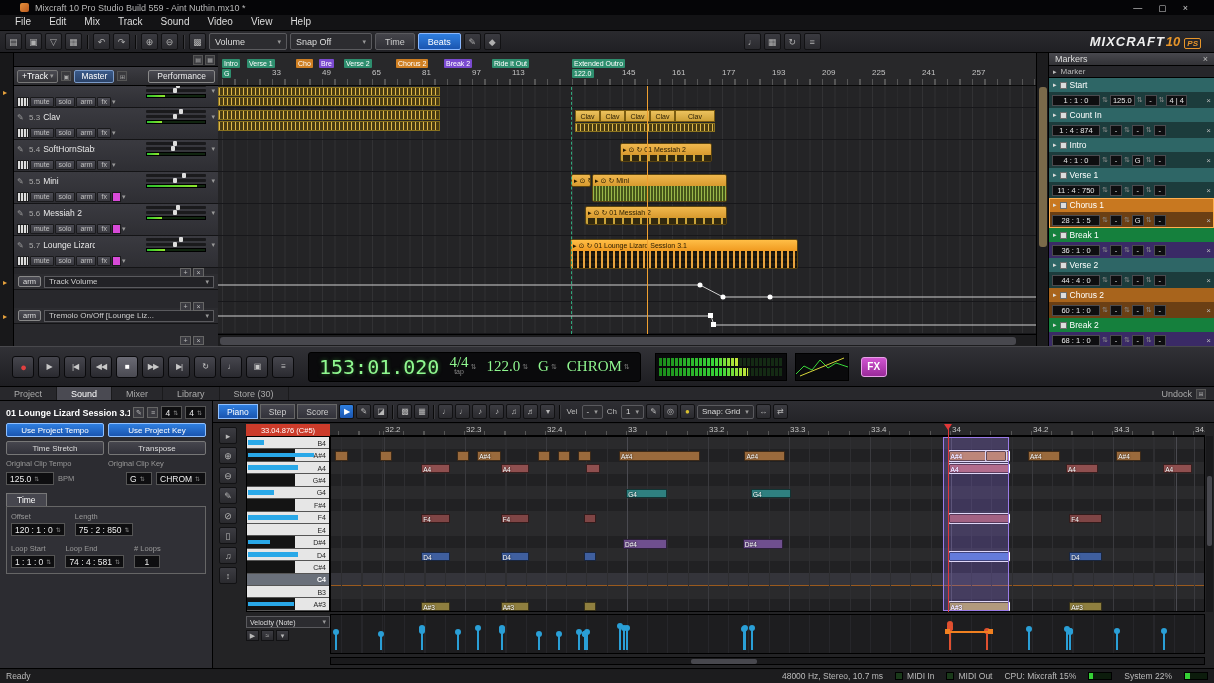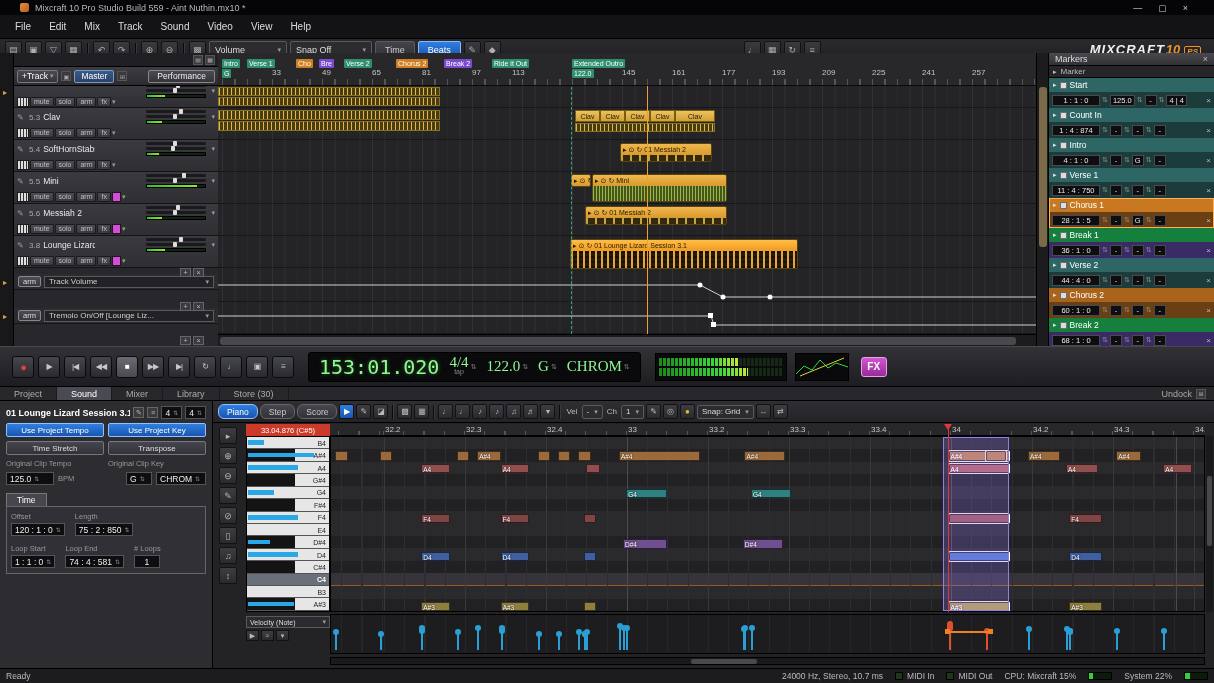--- a/index.html
+++ b/index.html
@@ -2,21 +2,21 @@
 <html><head>
 <meta charset="utf-8">
 <style>
 *{margin:0;padding:0;box-sizing:border-box}
 body{background:#000;font-family:"Liberation Sans",sans-serif}
 .app{position:relative;width:1214px;height:683px;background:#141416;overflow:hidden;color:#ccc;font-size:10px}
 
 .titlebar{height:15px;background:#050507;display:flex;align-items:center;padding:0 20px;gap:6px;font-size:9px;color:#b8b8b8}
 .app-icon{width:9px;height:9px;background:linear-gradient(135deg,#e8903a,#b85a20);border-radius:2px}
 .win-btns{margin-left:auto;display:flex;gap:16px;color:#ccc;font-size:9px;padding-right:6px}
-.menubar{height:24px;background:#131315;display:flex;align-items:center;padding-left:6px;border-bottom:1px solid #000}
+.menubar{height:16px;background:#131315;display:flex;align-items:flex-start;padding-left:6px;border-bottom:1px solid #000}
 .menu-item{padding:1px 9px;font-size:10px;color:#ddd}
 .toolbar{height:22px;background:linear-gradient(#2a2a2e,#202024);display:flex;align-items:center;gap:3px;padding:0 5px;border-bottom:1px solid #000}
 .tbtn{min-width:17px;height:17px;background:linear-gradient(#3a3a40,#2a2a2e);border:1px solid #121214;color:#b0b0b0;display:flex;align-items:center;justify-content:center;font-size:9px;border-radius:2px}
 .tsep{width:1px;height:14px;background:#0a0a0a;margin:0 2px;box-shadow:1px 0 0 #3a3a3e}
 .dropdown{height:17px;background:#2c2c30;border:1px solid #5a5a5e;display:flex;align-items:center;padding:0 5px;gap:8px;font-size:9px;color:#ddd;border-radius:2px}
 .dd-a{font-size:7px;color:#999}
 .toggle{height:17px;padding:0 9px;display:flex;align-items:center;font-size:9px;background:linear-gradient(#44444a,#303036);border:1px solid #5a5a5e;color:#ccc;border-radius:2px}
 .toggle.active{background:linear-gradient(#2f7fe0,#1a55b0);border-color:#8ab8ff;color:#fff}
 .logo{margin-left:auto;display:flex;align-items:baseline;gap:1px;padding-right:8px;font-style:italic;font-weight:bold}
 .logo-m{color:#f0f0f0;font-size:13px;letter-spacing:1px}
@@ -135,21 +135,21 @@
 .lbl{font-size:7.5px;color:#999}
 .field{background:#0e0e10;border:1px solid #555;color:#eee;font-size:8.5px;height:13px;display:inline-flex;align-items:center;padding:0 3px;gap:3px}
 .fspin{color:#888;font-size:6px}
 .time-tab{display:inline-block;background:#46464e;border:1px solid #777;border-bottom:none;padding:1px 10px;font-size:8.5px;color:#fff;margin-top:8px}
 .time-body{border:1px solid #666;padding:5px 4px;background:#303036}
 .tb-grid{display:flex;gap:10px}
 .tb-col{display:flex;flex-direction:column;gap:2px}
 
 .pr{position:relative;flex:1;background:#232325;overflow:hidden}
 .pr-toolbar{position:absolute;top:0;left:0;width:100%;height:22px;background:linear-gradient(#2e2e33,#242428);border-bottom:1px solid #000;display:flex;align-items:center;gap:2px;padding:0 5px}
-.pr-tab{height:15px;padding:0 8px;display:flex;align-items:center;font-size:8.5px;background:linear-gradient(#46464e,#32323a);border:1px solid #666;color:#ccc;border-radius:6px}
+.pr-tab{height:15px;padding:0 8px;display:flex;align-items:center;font-size:8.5px;background:linear-gradient(#46464e,#32323a);border:1px solid #666;color:#ccc;border-radius:0}
 .pr-tab.active{background:linear-gradient(#2f7fe0,#1a55b0);border-color:#8fc0ff;color:#fff}
 .pr-ic{min-width:15px;height:15px;background:linear-gradient(#3c3c42,#2a2a2e);border:1px solid #121214;color:#b8b8b8;display:flex;align-items:center;justify-content:center;font-size:8px;border-radius:2px}
 .pr-ic.blue{background:linear-gradient(#2f7fe0,#1a55b0);color:#fff}
 .pr-ic.yellow{color:#d8c030}
 .pr-lbl{font-size:8px;color:#bbb;padding:0 2px}
 .pr-dd{height:14px;background:#2c2c30;border:1px solid #5a5a5e;display:flex;align-items:center;padding:0 4px;gap:5px;font-size:8px;color:#ddd;border-radius:2px}
 .pr-tools{position:absolute;left:3px;top:26px;width:24px;display:flex;flex-direction:column;gap:3px;align-items:center}
 .pr-tool{width:18px;height:17px;background:linear-gradient(#3c3c42,#2a2a2e);border:1px solid #121214;color:#b8b8b8;display:flex;align-items:center;justify-content:center;font-size:9px;border-radius:2px}
 .pr-badge{position:absolute;left:33px;top:23px;width:84px;height:12px;background:#cc3b2a;color:#fff;font-size:7.5px;display:flex;align-items:center;justify-content:center;white-space:nowrap}
 .pr-ruler{position:absolute;left:117px;top:23px;right:9px;height:12px;background:#28282a;border-bottom:1px solid #000;overflow:hidden}
@@ -419,21 +419,21 @@
             <span class="sbtn">solo</span>
             <span class="sbtn">arm</span>
             <span class="sbtn">fx</span>
             <span class="pink-icon"></span>
             <span class="dd-a">▾</span>
           </div>
         </div>
         <div class="track-row" style="top: 183px; height: 32px;">
           <div class="tr-top">
             <span class="pencil">✎</span>
-            <span class="t-num">3.8</span>
+            <span class="t-num">5.7</span>
             <span class="t-name">Lounge Lizard...</span>
             <div class="t-ctrl">
               <div class="sl">
                 <i style="left: 54%;"></i>
               </div>
               <div class="sl">
                 <i style="left: 45%;"></i>
               </div>
               <div class="t-meter">
                 <i style="width: 30%;"></i>
@@ -1142,21 +1142,21 @@
         </div>
       <div class="pr-vscroll">
           <div class="pr-vthumb"></div>
         </div>
     </div>
   </div>
 
   <div class="statusbar">
     <span>Ready</span>
     <span class="sb-right">
-      <span class="sb-item">24000 Hz, Stereo, 10.7 ms</span>
+      <span class="sb-item">48000 Hz, Stereo, 10.7 ms</span>
       <span class="sb-item">
           <span class="led"></span>
           <span>MIDI In</span>
         </span>
       <span class="sb-item">
           <span class="led"></span>
           <span>MIDI Out</span>
         </span>
       <span class="sb-item">CPU: Mixcraft 15%</span>
       <span class="mmeter">

